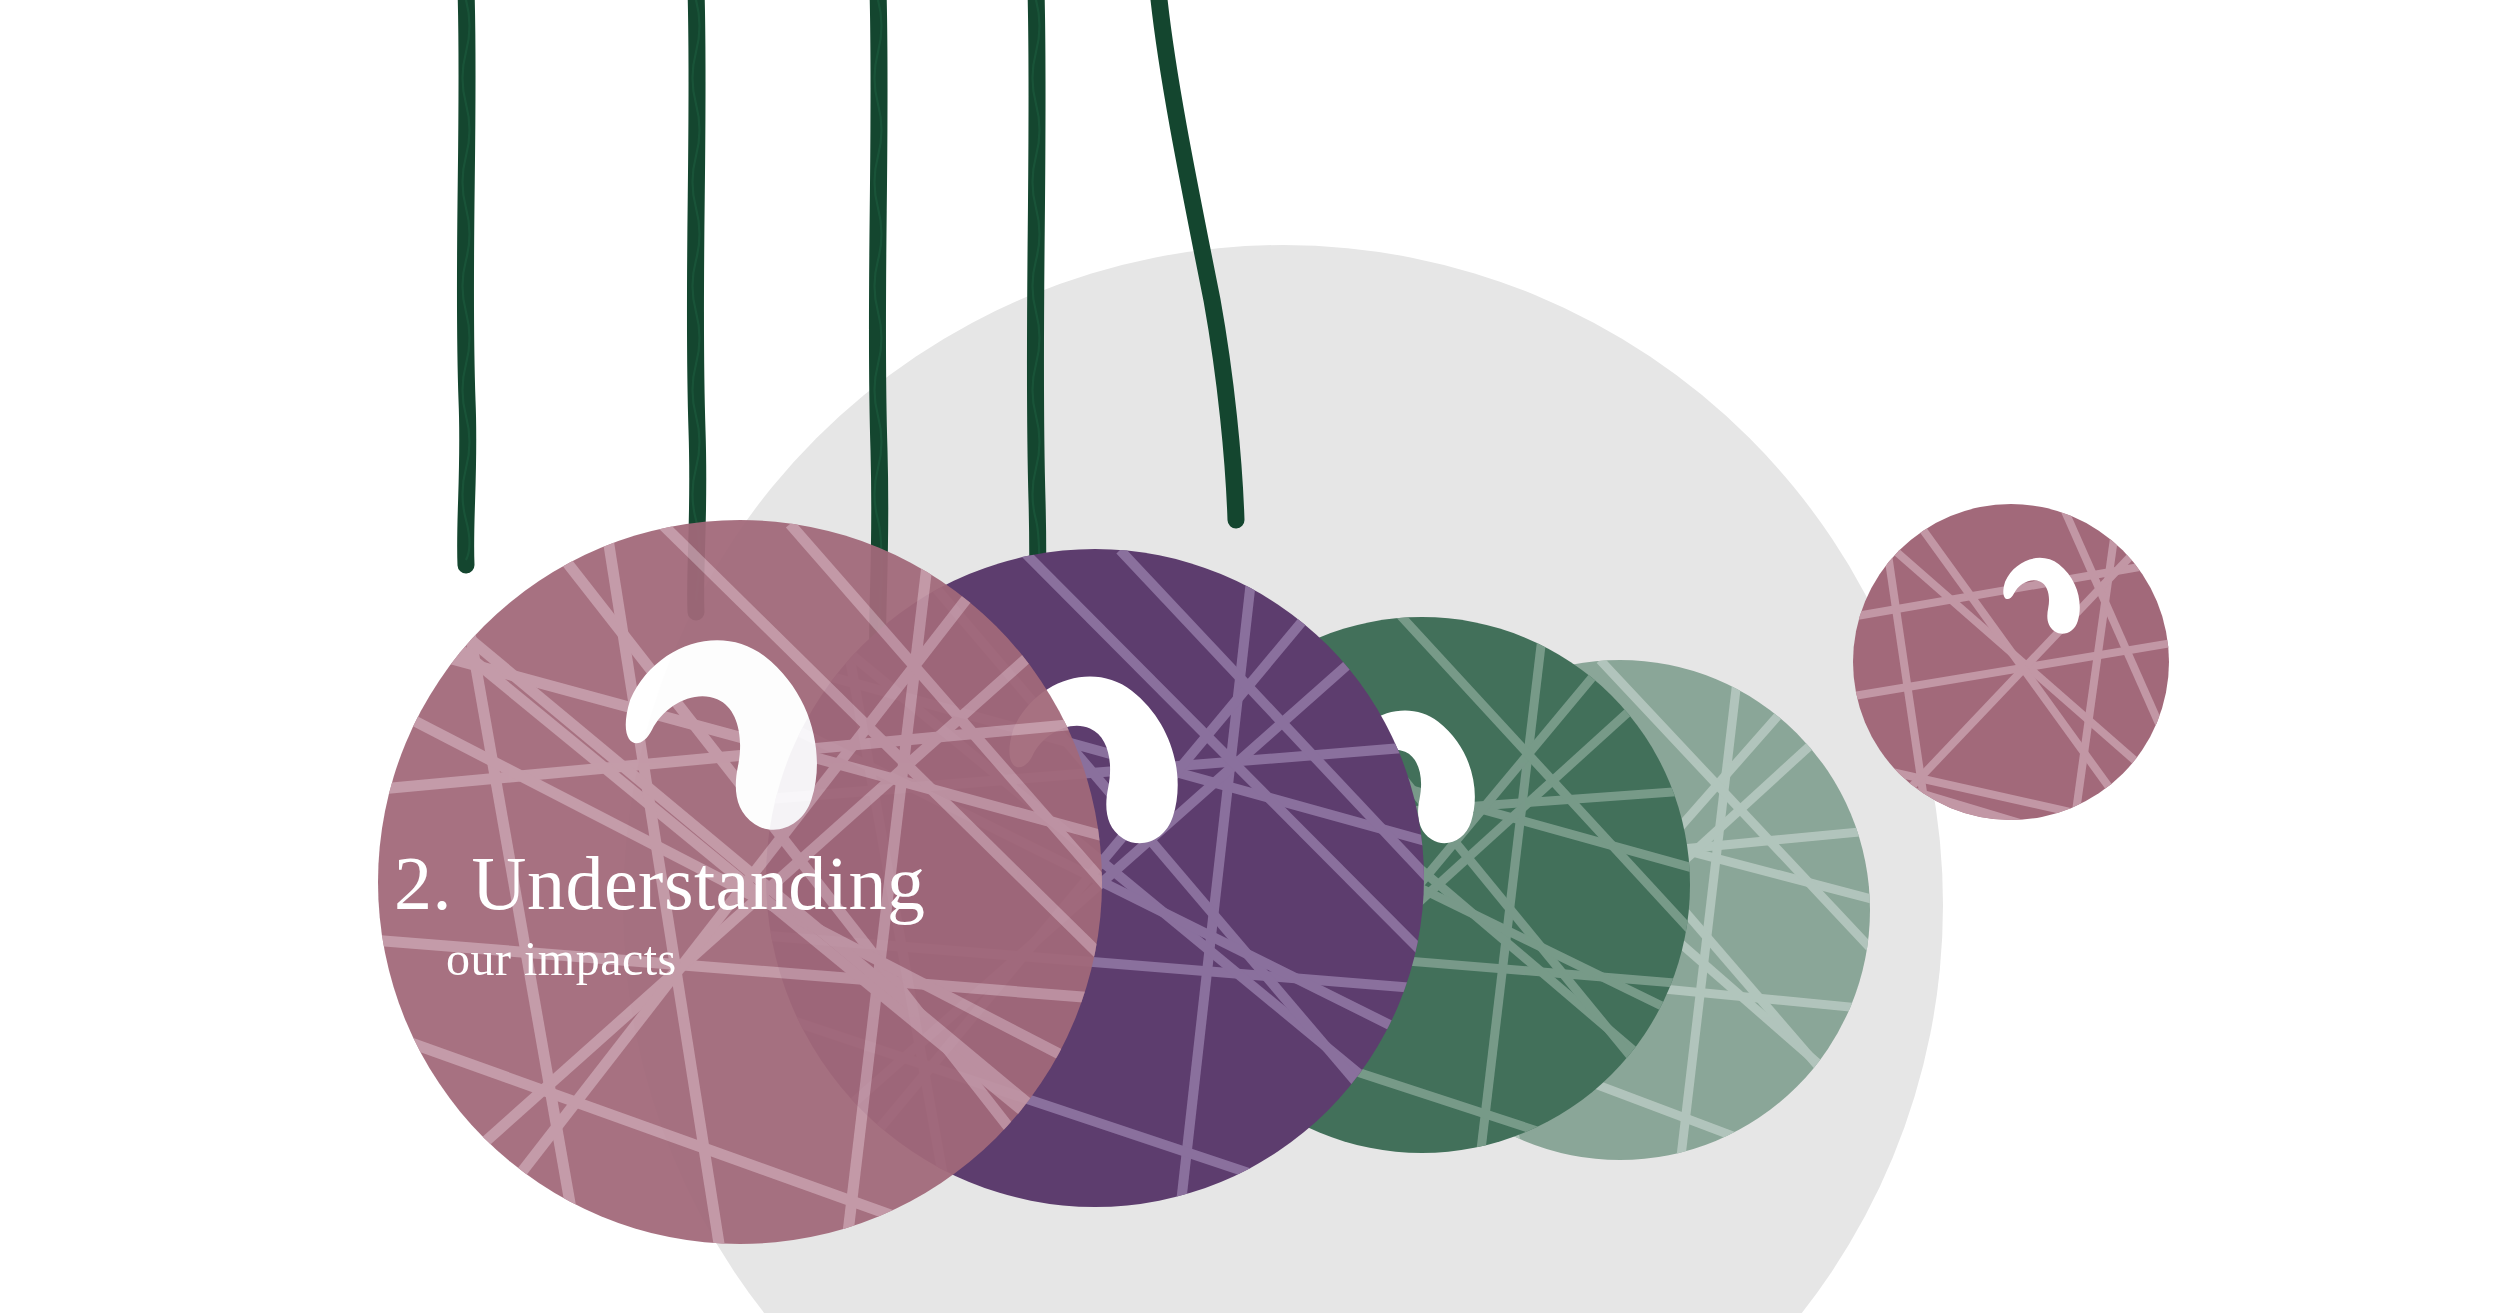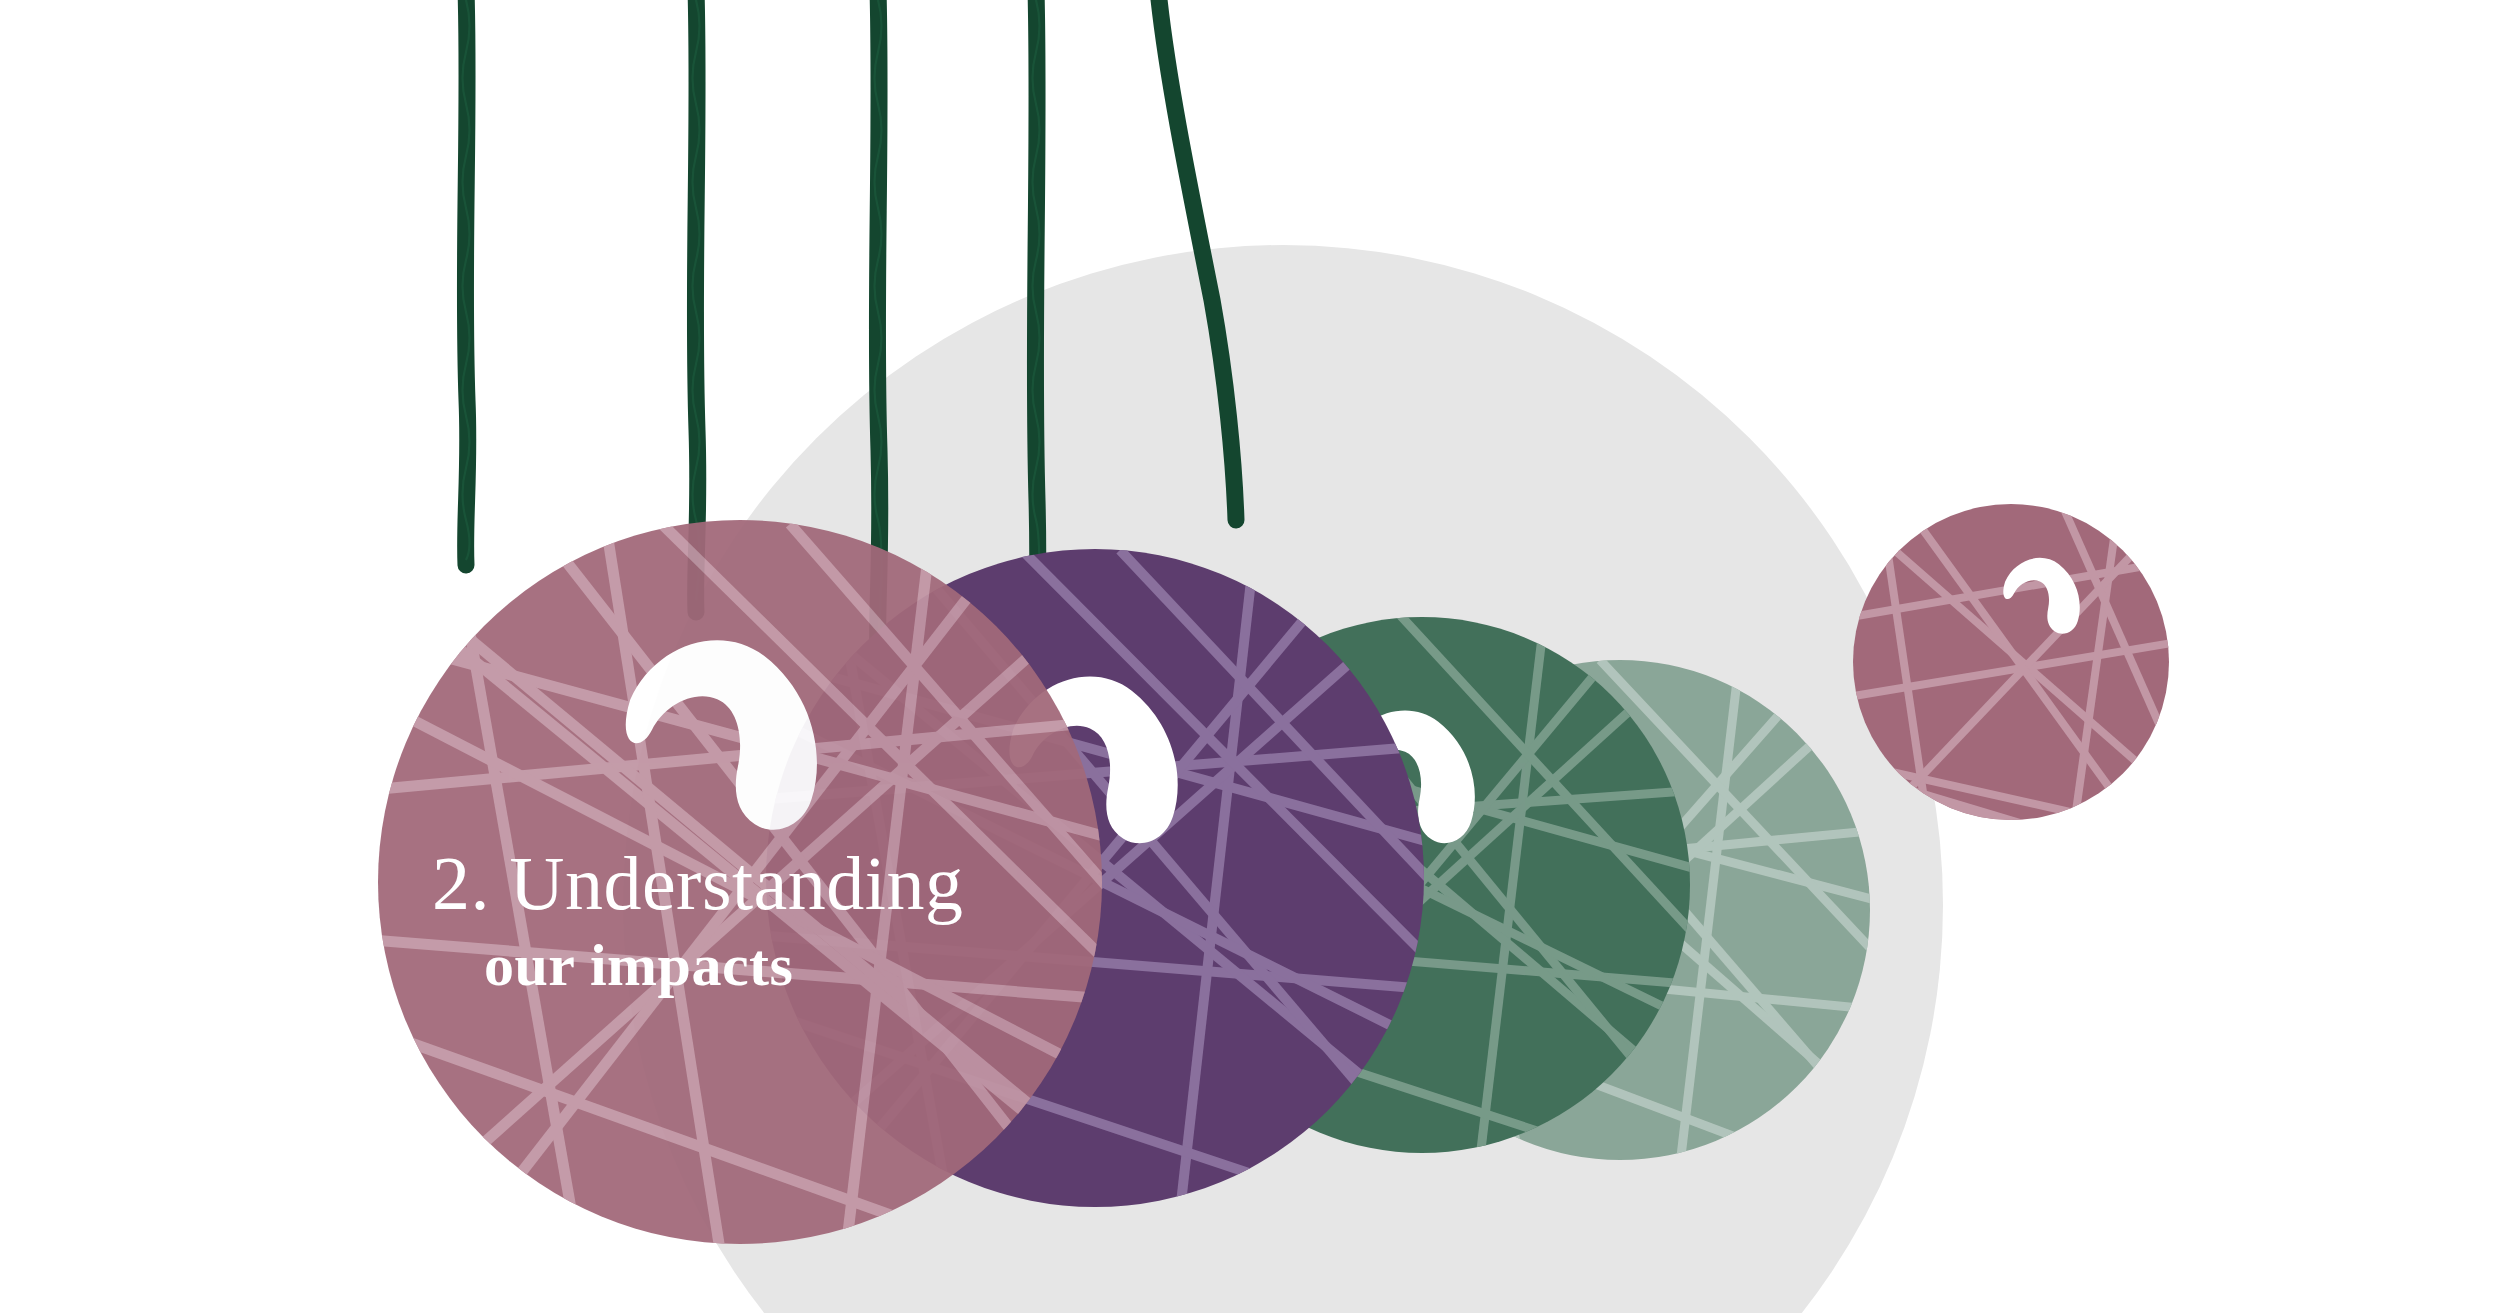--- a/index.html
+++ b/index.html
@@ -19,39 +19,39 @@
   }
   #scene {
     position: absolute;
     inset: 0;
     width: 2500px;
     height: 1313px;
     display: block;
   }
   .title-block {
     position: absolute;
-    left: 432px;
+    left: 394px;
     top: 845px;
     width: 760px;
     pointer-events: none;
     line-height: 1.0;
   }
   .title-line-1 {
     font-family: "Liberation Serif", serif;
     font-weight: 400;
     font-size: 76px;
     color: #ffffff;
     letter-spacing: 0.5px;
     white-space: nowrap;
     display: block;
   }
   .title-line-2 {
     font-family: "Liberation Serif", serif;
-    font-weight: 700;
-    font-size: 60px;
+    font-weight: 400;
+    font-size: 48px;
     color: #ffffff;
     letter-spacing: 0.5px;
     white-space: nowrap;
     display: block;
     margin-top: 14px;
     margin-left: 52px;
   }
 </style>
 </head>
 <body>

